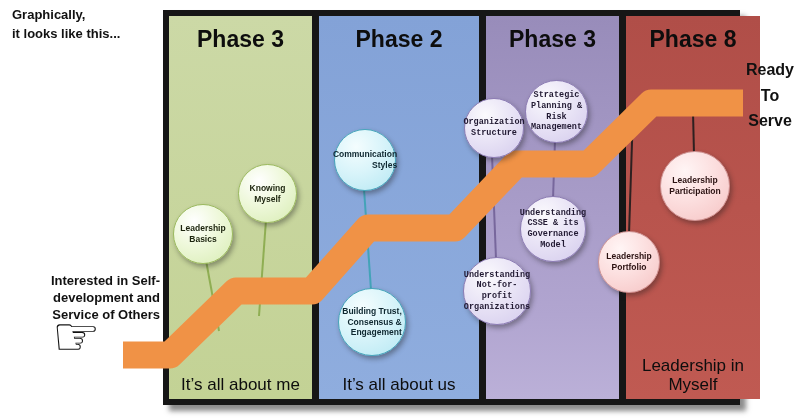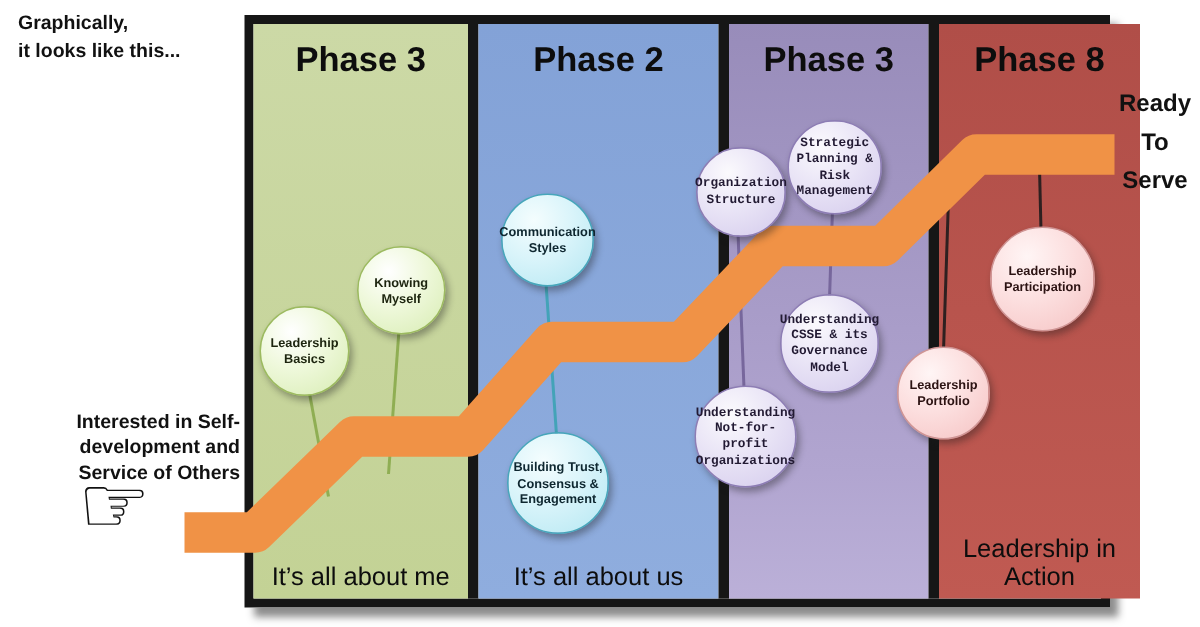--- a/index.html
+++ b/index.html
@@ -37,21 +37,21 @@
 
   
   .bubble{position:absolute;border-radius:50%;display:flex;align-items:center;
           justify-content:center;text-align:center;z-index:8;box-sizing:border-box;
           font-size:8.5px;font-weight:700;line-height:1.25;
           box-shadow:2px 3px 5px rgba(25,25,25,.38);}
   .bubble span{white-space:pre-line;}
   .b-p1{background:radial-gradient(circle at 35% 28%,#ffffff 0%,#eef8da 45%,#d7ecb2 100%);
         border:1px solid #9cba60;color:#1c240e;}
   .b-p2{background:radial-gradient(circle at 35% 28%,#f4fdfe 0%,#d9f4fa 45%,#b4e7f2 100%);
-        border:1px solid #47a6ba;color:#0e2730;}
+        border:1px solid #47a6ba;color:#0e2730;text-align:right;}
   .b-p3{background:radial-gradient(circle at 35% 28%,#fbfafd 0%,#e9e4f6 45%,#d3caec 100%);
         border:1px solid #8d7db4;color:#221a33;font-family:Liberation Mono, monospace;}
   .b-p4{background:radial-gradient(circle at 35% 28%,#fff5f5 0%,#fcdfdf 45%,#f5c2c2 100%);
         border:1px solid #cf9595;color:#2b1212;}
 </style>
 </head>
 <body>
 
 <div class="canvas">
 
@@ -76,21 +76,21 @@
       <div class="col-tagline">It’s all about us</div>
     </div>
     <div class="divider"></div>
     <div class="col col3">
       <div class="col-title">Phase 3</div>
     </div>
     <div class="divider"></div>
     <div class="col col4">
       <div class="col-title">Phase 8</div>
       <div class="col-tagline">Leadership in
-Action</div>
+Myself</div>
     </div>
   </div>
 
   <svg class="overlay" width="800" height="418" viewBox="0 0 800 418">
 
     <line x1="205" y1="255" x2="219" y2="331" stroke="#8fae53" stroke-width="2"></line>
     <line x1="266" y1="220" x2="259" y2="316" stroke="#8fae53" stroke-width="2"></line>
     <line x1="364" y1="189" x2="371" y2="290" stroke="#43a3b8" stroke-width="2"></line>
     <line x1="492" y1="155" x2="496" y2="259" stroke="#77679c" stroke-width="2"></line>
     <line x1="555" y1="140" x2="553" y2="199" stroke="#77679c" stroke-width="2"></line>

